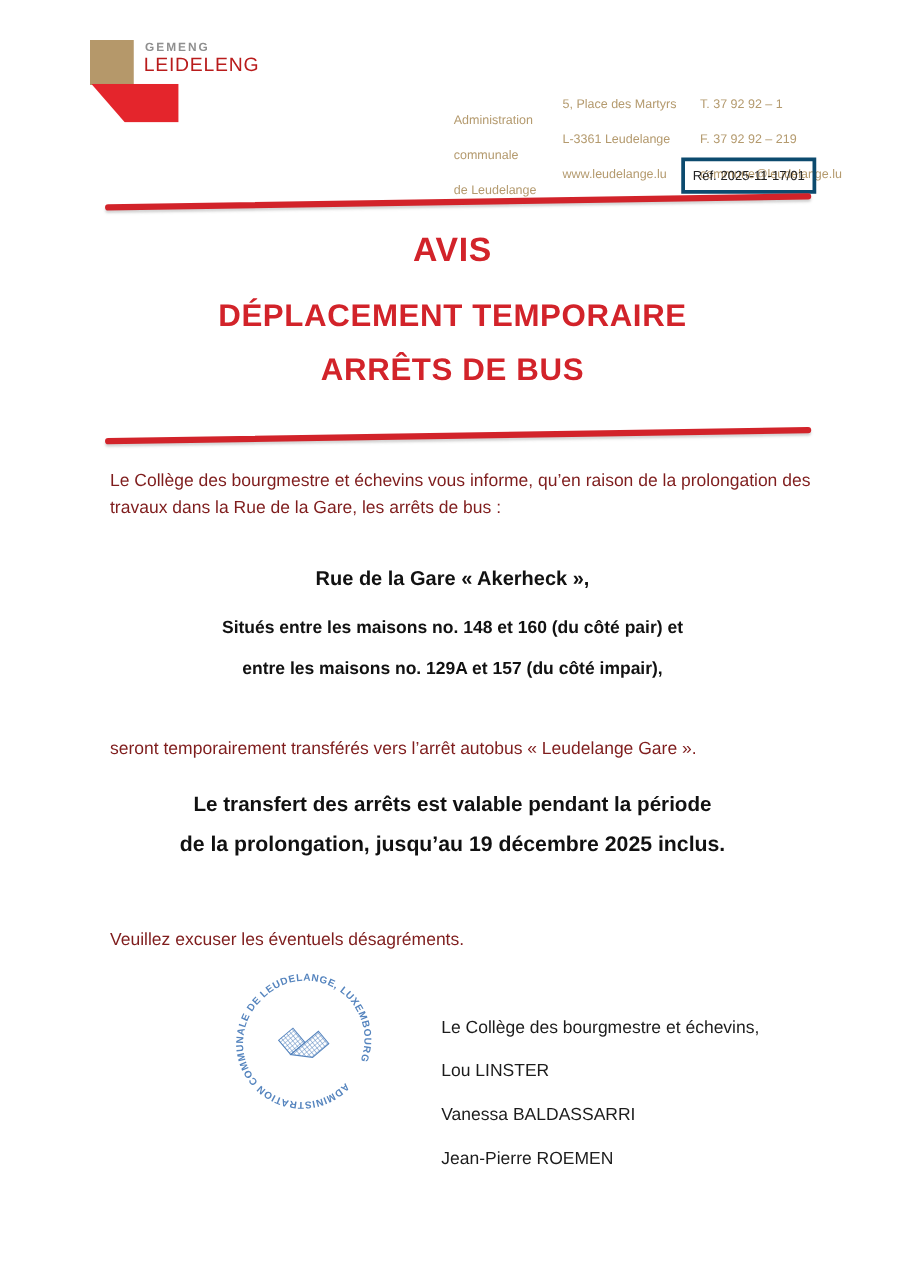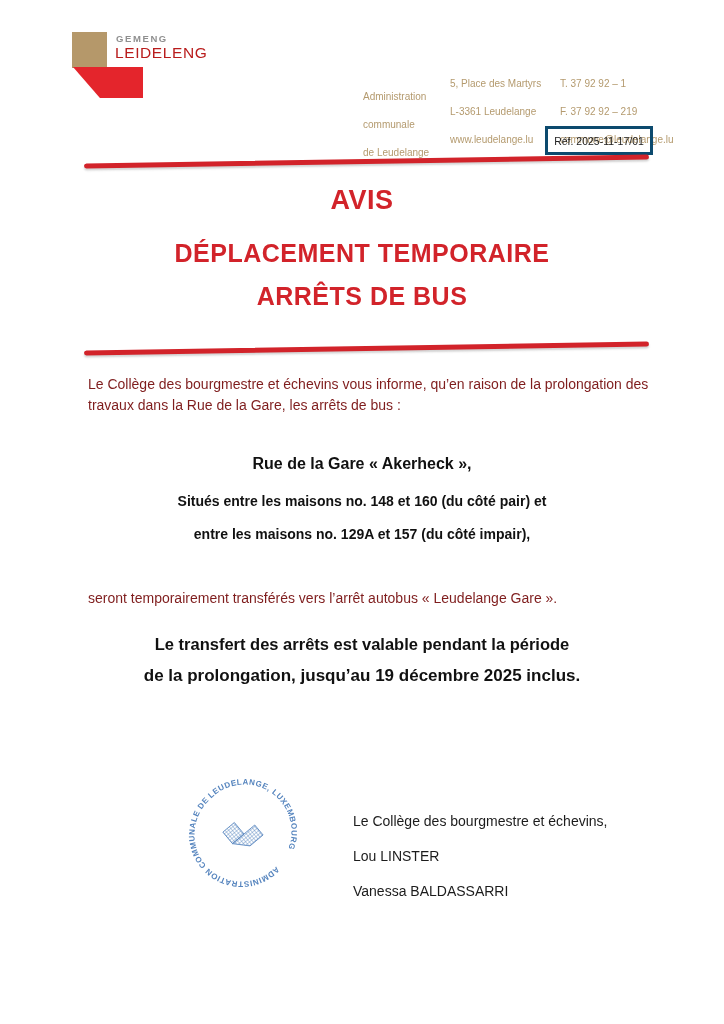--- a/index.html
+++ b/index.html
@@ -115,20 +115,21 @@
 
   <div class="abs center-bold c-street">Rue de la Gare « Akerheck »,</div>
   <div class="abs center-bold c-loc1">Situés entre les maisons no. 148 et 160 (du côté pair) et</div>
   <div class="abs center-bold c-loc2">entre les maisons no. 129A et 157 (du côté impair),</div>
 
   <div class="abs para p-transfer">seront temporairement transférés vers l’arrêt autobus « Leudelange Gare ».</div>
 
   <div class="abs center-bold c-val1">Le transfert des arrêts est valable pendant la période</div>
   <div class="abs center-bold c-val2">de la prolongation, jusqu’au 19 décembre 2025 inclus.</div>
 
+  <div class="abs para p-apology">Veuillez excuser les éventuels désagréments.</div>
 
   <svg class="abs stamp" viewBox="0 0 118 118" aria-hidden="true">
     <defs>
       <pattern id="crosshatch" width="2.8" height="2.8" patternUnits="userSpaceOnUse">
         <path d="M0 0H2.8M0 0V2.8" stroke="#4377b7" stroke-width="0.8" fill="none"></path>
       </pattern>
       <path id="ringPath" d="M 92.2 92.2 A 47 47 0 1 1 25.8 25.8 A 47 47 0 1 1 92.2 92.2" fill="none"></path>
     </defs>
     <text>
       <textPath href="#ringPath" startOffset="0">ADMINISTRATION COMMUNALE DE LEUDELANGE, LUXEMBOURG</textPath>
@@ -136,15 +137,16 @@
     <g transform="translate(60,60) rotate(-40) translate(-7,12)">
       <rect x="-8" y="-27" width="15" height="15" fill="url(#crosshatch)" stroke="#4377b7" stroke-width="0.8"></rect>
       <polygon points="-8,-12 21,-12 21,1 4,1" fill="url(#crosshatch)" stroke="#4377b7" stroke-width="0.8"></polygon>
     </g>
   </svg>
 
   <div class="abs signature">
     <div>Le Collège des bourgmestre et échevins,</div>
     <div>Lou LINSTER</div>
     <div>Vanessa BALDASSARRI</div>
+    <div>Jean-Pierre ROEMEN</div>
   </div>
 
 </div>
 
 </body></html>

